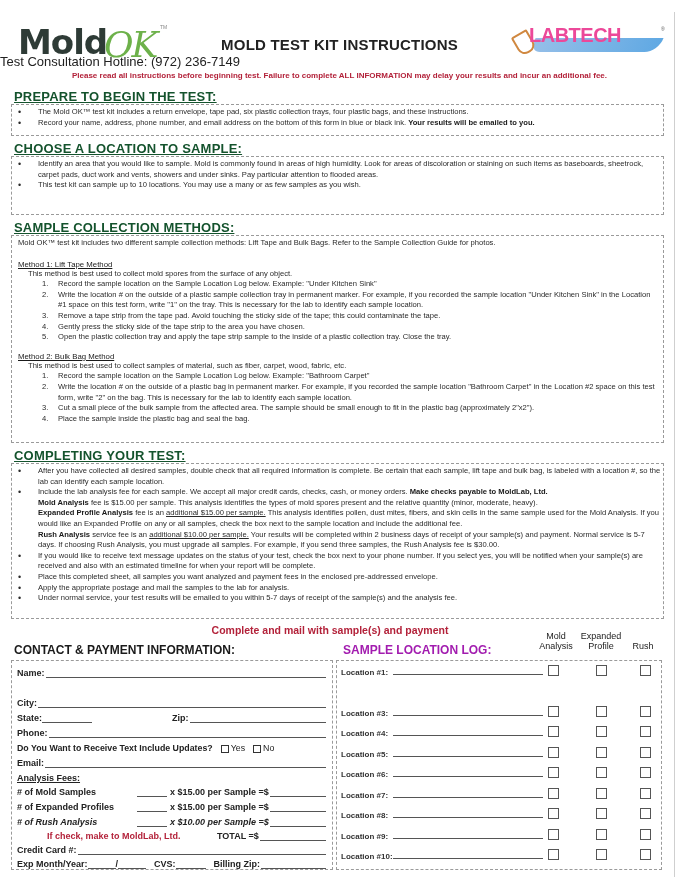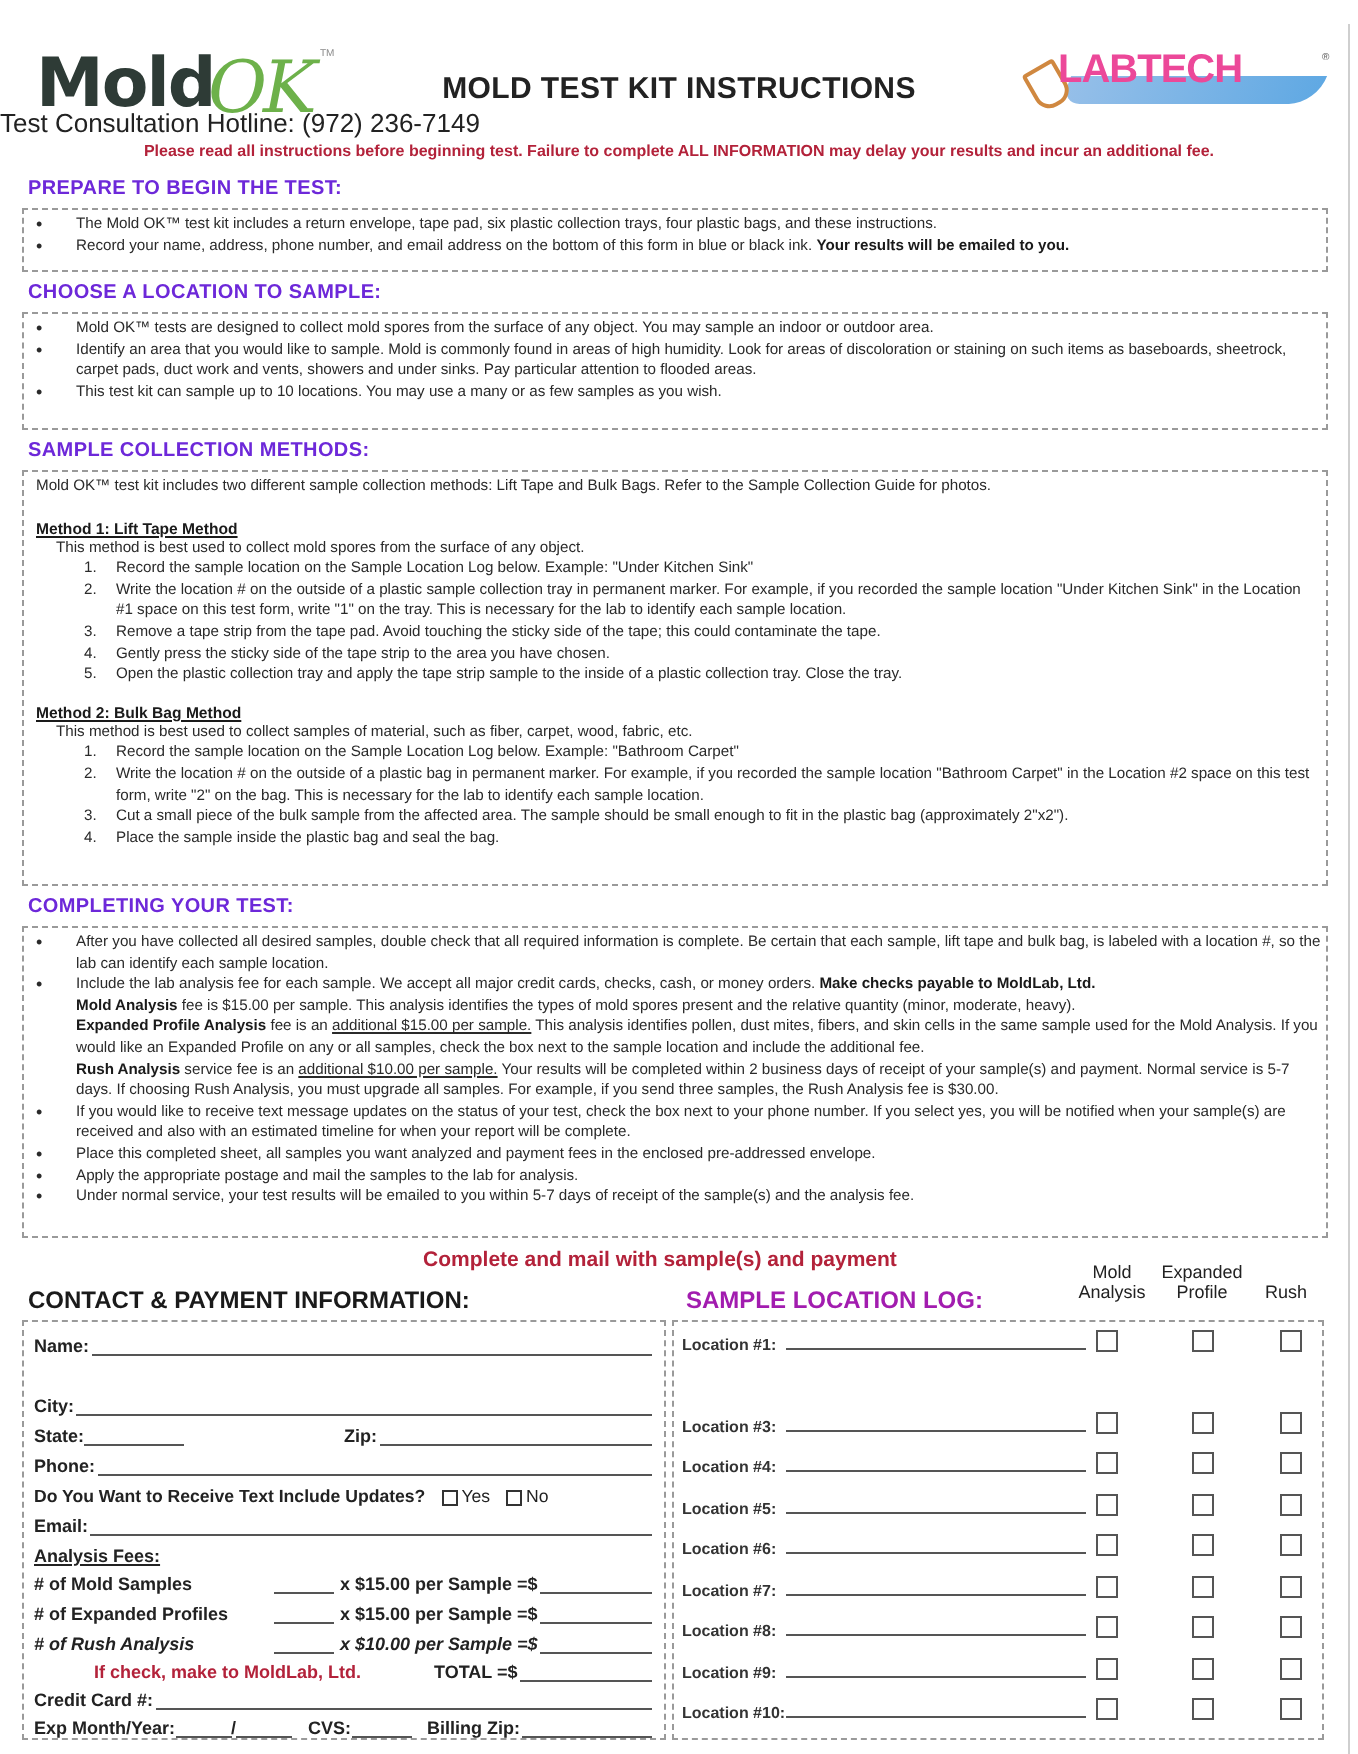--- a/index.html
+++ b/index.html
@@ -18,30 +18,30 @@
   .hotline { position: absolute; left: 0; right: 0; top: 54px; text-align: left; font-size: 13px; color: #222; }
   .warning { position: absolute; left: 0; right: 0; top: 71px; text-align: center; font-size: 8px; font-weight: bold; color: #b3223a; }
 
   .logo-labtech { position: absolute; left: 515px; top: 22px; width: 150px; height: 36px; }
   .labtech-swoosh { position: absolute; left: 18px; top: 16px; width: 128px; height: 14px; background: linear-gradient(90deg, #8ab8e6, #4e9fe0); border-radius: 0 0 60px 40px; transform: skewX(-20deg); opacity: .9; }
   .labtech-text { position: absolute; left: 14px; top: 2px; font-size: 20px; font-weight: bold; color: #ec4899; letter-spacing: -0.5px; }
   .labtech-flask { position: absolute; left: 0; top: 10px; width: 18px; height: 22px; border: 2px solid #d08840; border-radius: 2px 2px 8px 8px; transform: rotate(-30deg); }
   .labtech-reg { position: absolute; left: 146px; top: 4px; font-size: 5px; color: #555; }
 
   
-  .sec-head { position: absolute; left: 14px; font-size: 10px; font-weight: bold; color: #6d28d9; letter-spacing: 0.2px; }
+  .sec-head { position: absolute; left: 14px; font-size: 13px; font-weight: bold; color: #14532d; letter-spacing: 0.2px; text-decoration: underline; }
   .box { position: absolute; left: 11px; right: 15px; border: 1px dashed #9a9a9a; }
   .bl { list-style: none; padding: 2px 0 2px 6px; }
   .bl li { position: relative; padding-left: 20px; font-size: 7.6px; line-height: 10.6px; color: #2a2a2a; }
   .bl li::before { content: "\2022"; position: absolute; left: 0; top: 0; font-size: 9px; }
   b.k { font-weight: bold; color: #1a1a1a; }
   u.k { text-decoration: underline; }
 
   .para { font-size: 7.6px; line-height: 10.6px; color: #2a2a2a; }
-  .mhead { font-size: 7.8px; font-weight: bold; text-decoration: underline; color: #1a1a1a; }
+  .mhead { font-size: 7.8px; font-weight: normal; text-decoration: underline; color: #1a1a1a; }
   .ol { list-style: none; }
   .ol li { position: relative; padding-left: 40px; font-size: 7.6px; line-height: 10.6px; color: #2a2a2a; }
   .ol li .n { position: absolute; left: 24px; top: 0; }
 
   .complete-mail { position: absolute; left: 0; width: 660px; top: 624px; text-align: center; font-size: 10.5px; font-weight: bold; color: #b3223a; }
 
   
   .contact-head { position: absolute; left: 14px; top: 643px; font-size: 12px; font-weight: bold; color: #1a1a1a; }
   .contact-box { position: absolute; left: 11px; top: 660px; width: 322px; height: 210px; border: 1px dashed #9a9a9a; }
   .frow { position: absolute; left: 5px; right: 6px; height: 14px; font-size: 9px; font-weight: bold; color: #222; display: flex; align-items: flex-end; white-space: nowrap; }
@@ -89,21 +89,20 @@
   <div class="box" style="top:104px; height:32px;">
     <ul class="bl">
       <li><span>The Mold OK™ test kit includes a return envelope, tape pad, six plastic collection trays, four plastic bags, and these instructions.</span></li>
       <li><span>Record your name, address, phone number, and email address on the bottom of this form in blue or black ink. </span><b class="k">Your results will be emailed to you.</b></li>
     </ul>
   </div>
 
   <div class="sec-head" style="top:141px;">CHOOSE A LOCATION TO SAMPLE:</div>
   <div class="box" style="top:156px; height:59px;">
     <ul class="bl">
-      <li>Mold OK™ tests are designed to collect mold spores from the surface of any object. You may sample an indoor or outdoor area.</li>
       <li>Identify an area that you would like to sample. Mold is commonly found in areas of high humidity. Look for areas of discoloration or staining on such items as baseboards, sheetrock, carpet pads, duct work and vents, showers and under sinks. Pay particular attention to flooded areas.</li>
       <li>This test kit can sample up to 10 locations. You may use a many or as few samples as you wish.</li>
     </ul>
   </div>
 
   <div class="sec-head" style="top:220px;">SAMPLE COLLECTION METHODS:</div>
   <div class="box" style="top:235px; height:208px; padding:2px 6px;">
     <div class="para">Mold OK™ test kit includes two different sample collection methods: Lift Tape and Bulk Bags. Refer to the Sample Collection Guide for photos.</div>
     <div style="height:11px;"></div>
     <div class="mhead">Method 1: Lift Tape Method</div>

